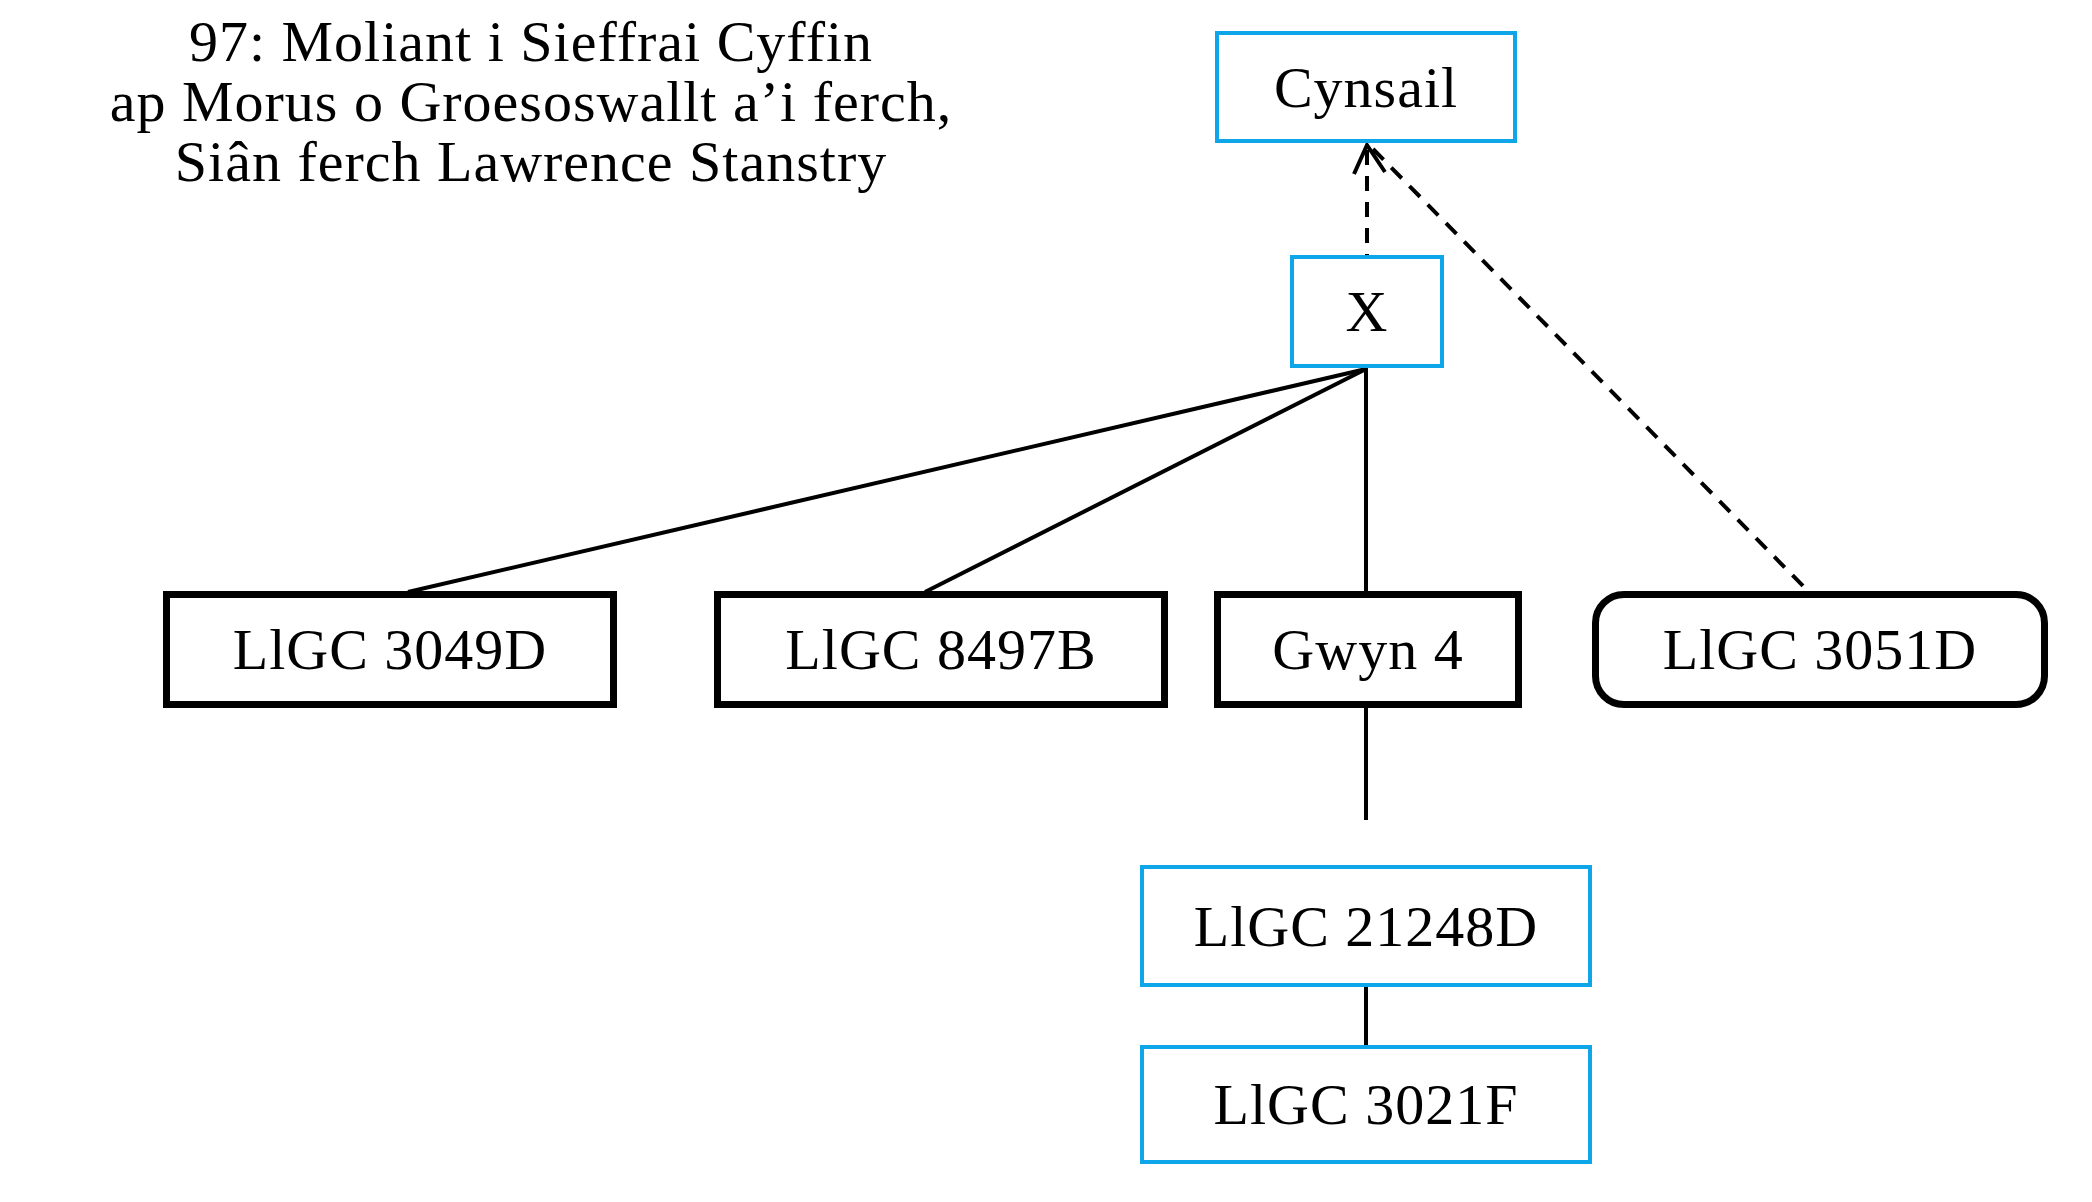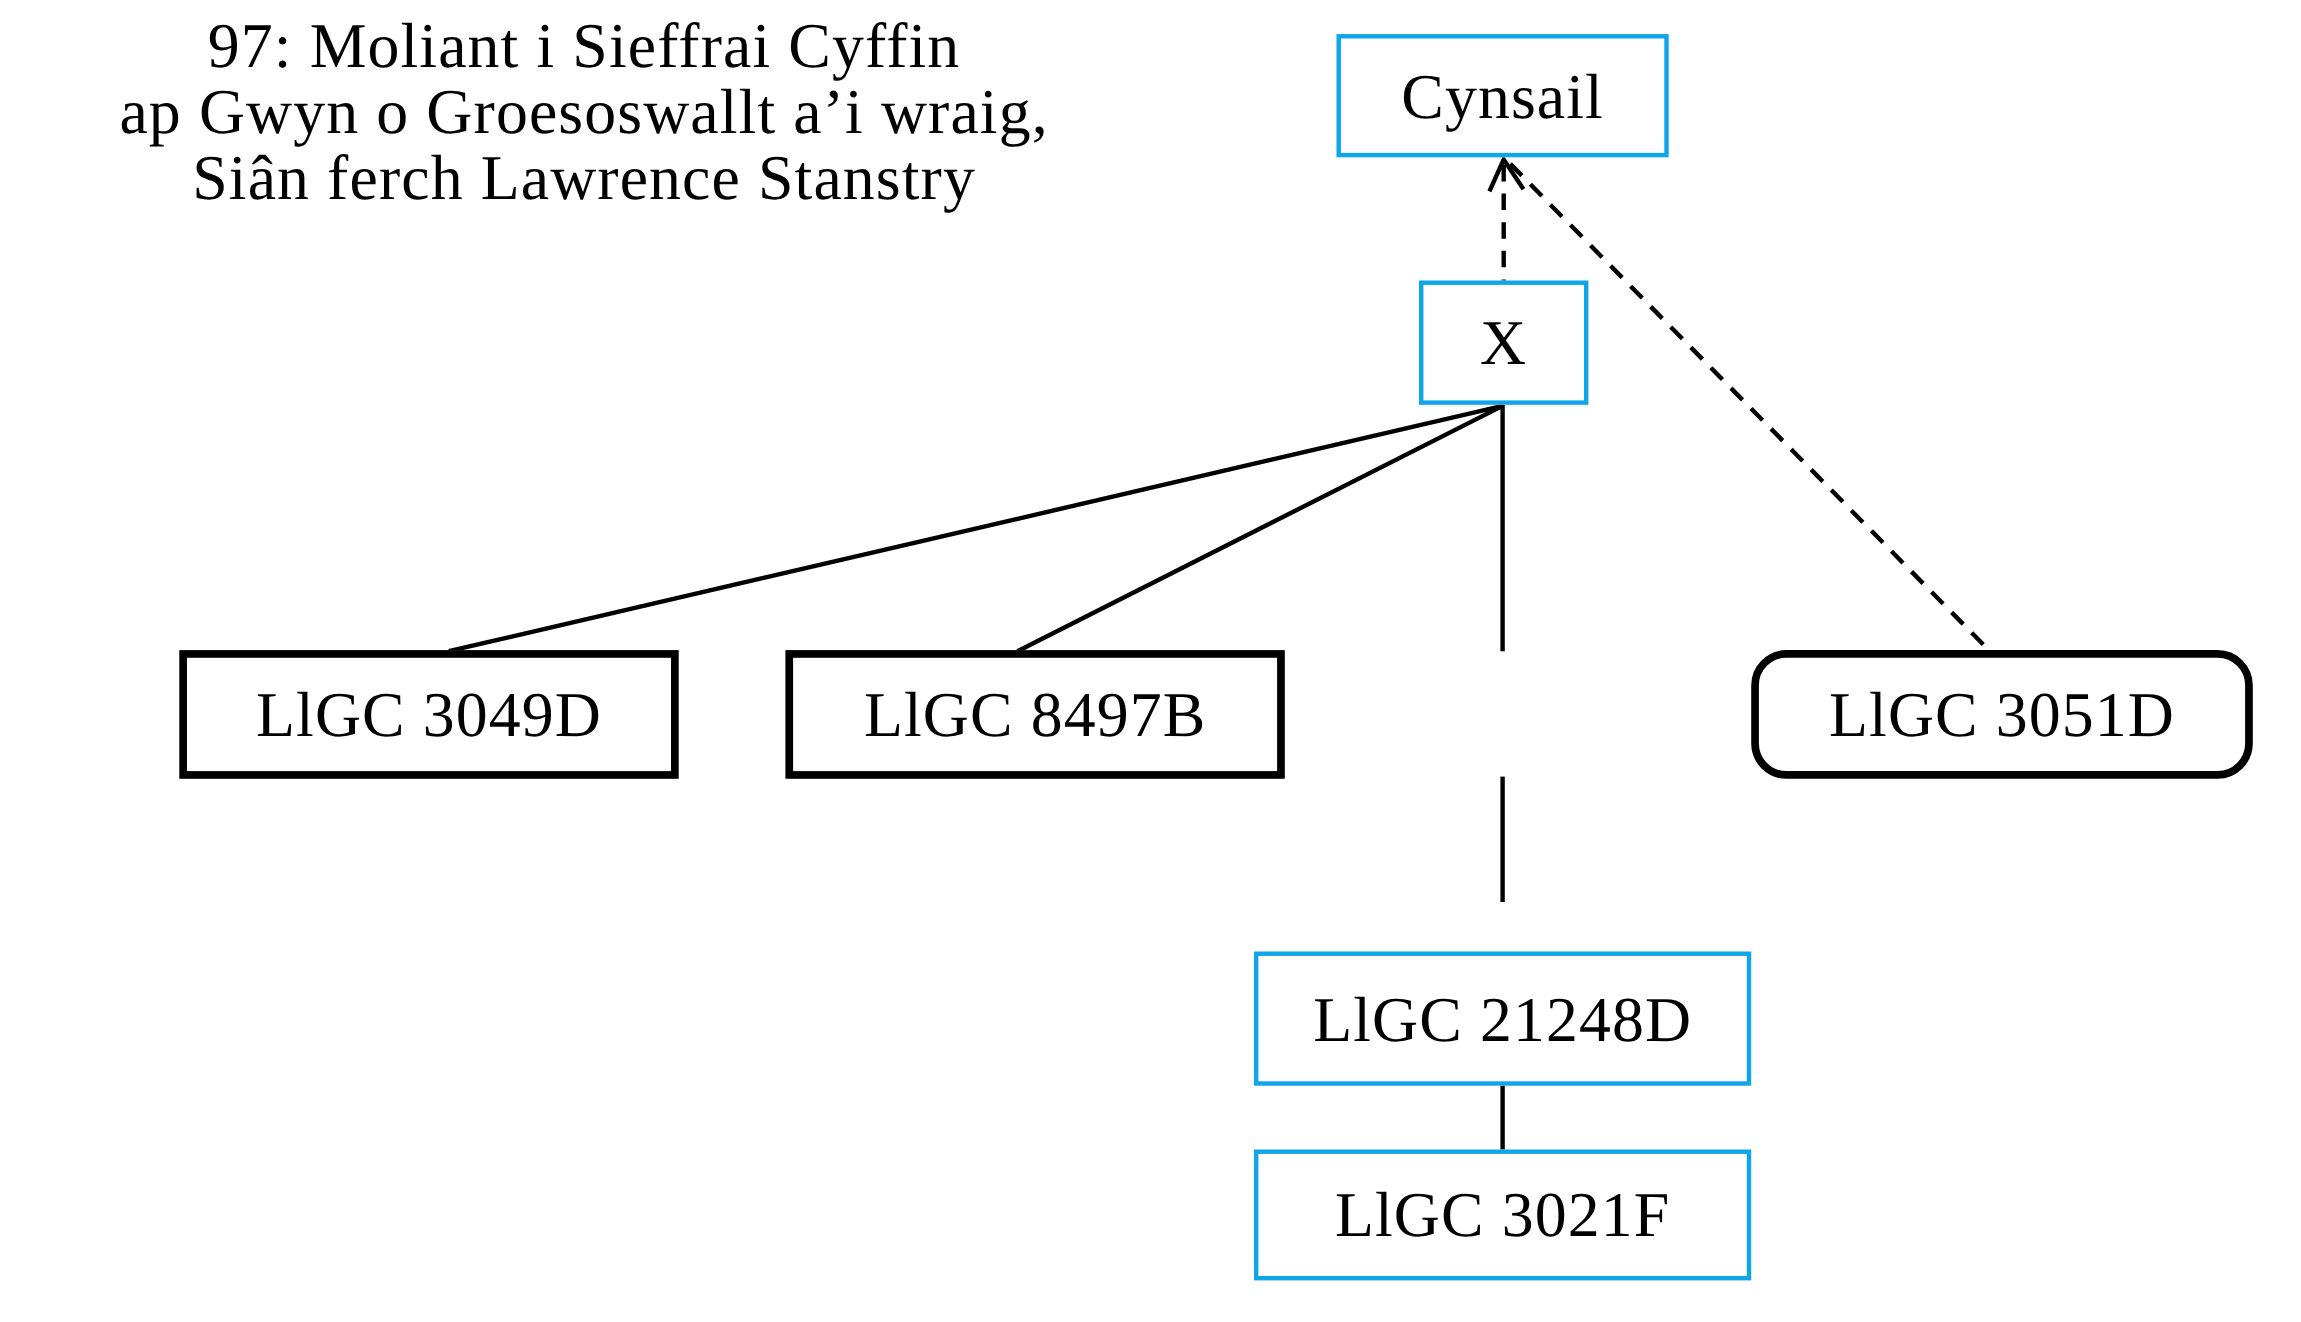--- a/index.html
+++ b/index.html
@@ -62,40 +62,43 @@
     <line x1="1366" y1="938" x2="1366" y2="1046"></line>
 
     <line class="dashed" x1="1367" y1="150" x2="1367" y2="256"></line>
     <line class="dashed" x1="1373" y1="149" x2="1807" y2="590"></line>
 
     <path d="M1354 174 L1367 145 L1385 172"></path>
   </svg>
 
   <div class="title">
     <div>97: Moliant i Sieffrai Cyffin</div>
-    <div>ap Gwyn o Groesoswallt a’i wraig,</div>
+    <div>ap Morus o Groesoswallt a’i ferch,</div>
     <div>Siân ferch Lawrence Stanstry</div>
   </div>
 
   <div class="node thin" style="left:1215px; top:31px;  width:302px; height:112px;">
     <span>Cynsail</span>
   </div>
 
   <div class="node thin" style="left:1290px; top:255px; width:154px; height:113px;">
     <span>X</span>
   </div>
 
   <div class="node thick" style="left:163px;  top:591px; width:454px; height:117px;">
     <span>LlGC 3049D</span>
   </div>
 
   <div class="node thick" style="left:687px;  top:591px; width:454px; height:117px;margin-left:27px;">
     <span>LlGC 8497B</span>
   </div>
 
+  <div class="node thick" style="left:1214px; top:591px; width:308px; height:117px;">
+    <span>Gwyn 4</span>
+  </div>
 
   <div class="node thick" style="left:1592px; top:591px; width:456px; height:117px;border-radius:32px;">
     <span>LlGC 3051D</span>
   </div>
 
   <div class="node thin" style="left:1140px; top:819px; width:452px; height:122px;margin-top:46px;">
     <span>LlGC 21248D</span>
   </div>
 
   <div class="node thin" style="left:1140px; top:1045px; width:452px; height:119px;">

